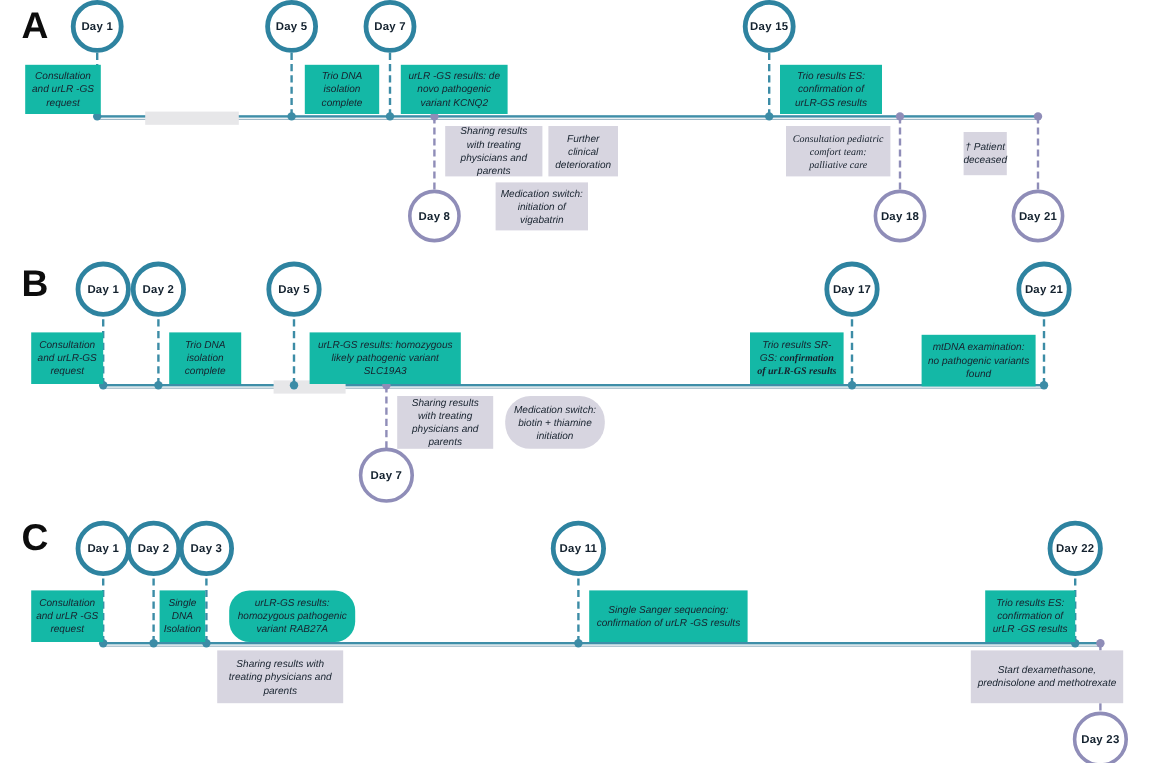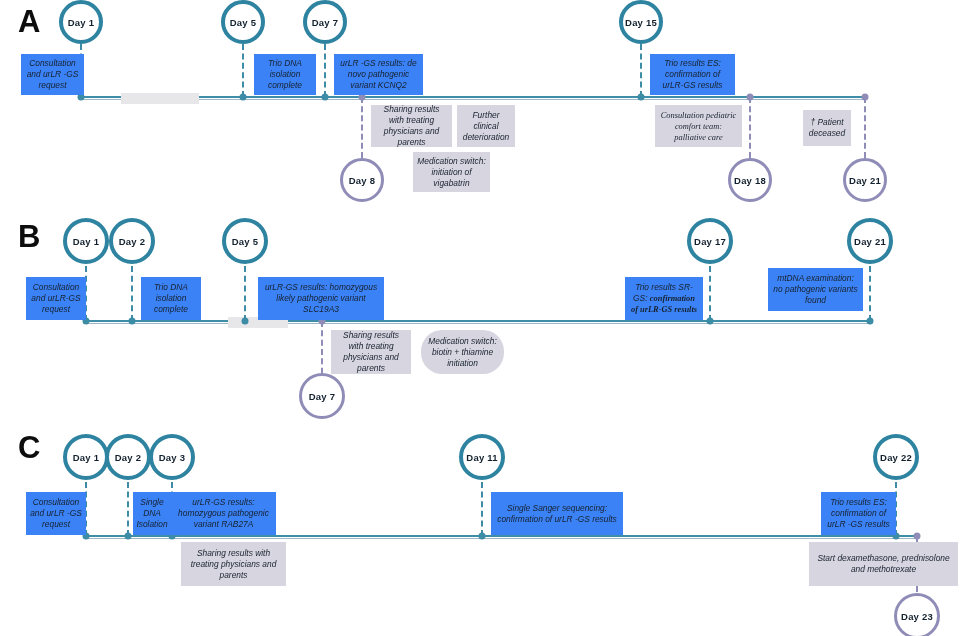--- a/index.html
+++ b/index.html
@@ -33,21 +33,21 @@
           transform:translate(-50%,-50%);}
   .bubble.purple{border-color:#8f8db8;border-width:3px;}
   .bubble span{font-family:"Liberation Sans",sans-serif;font-weight:700;font-size:9.5px;
                color:#13212e;white-space:nowrap;letter-spacing:.2px;}
 
   
   .box{position:absolute;box-sizing:border-box;
        display:flex;align-items:center;justify-content:center;text-align:center;
        font-family:"Liberation Sans",sans-serif;font-style:italic;
        font-size:8.4px;line-height:11px;color:#17222e;padding:3px 4px;}
-  .box.blue{background:#3b82f6;}
+  .box.blue{background:#14b8a6;}
   .box.grey{background:#d7d5e0;}
   .box b{font-style:italic;font-weight:700;font-family:Liberation Serif, serif;}
 </style>
 </head>
 <body>
 
 <div id="figure">
 
   <div class="panel" style="top:0;height:210px;">
     <div class="panel-letter" style="left:18px;top:6px;">A</div>
@@ -98,21 +98,21 @@
 
     <div class="box blue" style="left:21px;top:54px;width:63px;height:41px;">Consultation and urLR -GS request</div>
     <div class="box blue" style="left:254px;top:54px;width:62px;height:41px;">Trio DNA isolation complete</div>
     <div class="box blue" style="left:334px;top:54px;width:89px;height:41px;">urLR -GS results: de novo pathogenic variant KCNQ2</div>
     <div class="box blue" style="left:650px;top:54px;width:85px;height:41px;">Trio results ES: confirmation of urLR-GS results</div>
 
     <div class="box grey" style="left:371px;top:105px;width:81px;height:42px;">Sharing results with treating physicians and parents</div>
     <div class="box grey" style="left:457px;top:105px;width:58px;height:42px;">Further clinical deterioration</div>
     <div class="box grey" style="left:413px;top:152px;width:77px;height:40px;">Medication switch: initiation of vigabatrin</div>
     <div class="box grey" style="left:655px;top:105px;width:87px;height:42px;font-family:Liberation Serif, serif;">Consultation pediatric comfort team: palliative care</div>
-    <div class="box grey" style="left:803px;top:110px;width:48px;height:36px;">† Patient deceased</div>
+    <div class="box grey" style="left:803px;top:110px;width:36px;height:36px;">† Patient deceased</div>
   </div>
 
   <div class="panel" style="top:210px;height:210px;">
     <div class="panel-letter" style="left:18px;top:11px;">B</div>
 
     <div class="axis" style="left:86px;top:110px;width:785px;"></div>
     <div class="axis-shadow" style="left:86px;top:113px;width:785px;"></div>
     <div class="axis-block" style="left:228px;top:107px;width:60px;height:11px;"></div>
 
     <div class="lead" style="left:86px;top:56px;height:55px;"></div>
@@ -151,21 +151,21 @@
 
     <div class="box blue" style="left:26px;top:67px;width:60px;height:43px;font-style:italic;">Consultation and urLR-GS request</div>
     <div class="box blue" style="left:141px;top:67px;width:60px;height:43px;">Trio DNA isolation complete</div>
     <div class="box blue" style="left:258px;top:67px;width:126px;height:43px;">urLR-GS results: homozygous likely pathogenic variant SLC19A3</div>
     <div class="box blue" style="left:625px;top:67px;width:78px;height:43px;">
       <span style="display:block;">
         <span>Trio results SR-GS:</span>
         <b>confirmation of urLR-GS results</b>
       </span>
     </div>
-    <div class="box blue" style="left:768px;top:58px;width:95px;height:43px;">mtDNA examination: no pathogenic variants found</div>
+    <div class="box blue" style="left:768px;top:69px;width:95px;height:43px;">mtDNA examination: no pathogenic variants found</div>
 
     <div class="box grey" style="left:331px;top:120px;width:80px;height:44px;">Sharing results with treating physicians and parents</div>
     <div class="box grey" style="left:421px;top:120px;width:83px;height:44px;border-radius:21px;">Medication switch: biotin + thiamine initiation</div>
   </div>
 
   <div class="panel" style="top:420px;height:216px;">
     <div class="panel-letter" style="left:18px;top:12px;">C</div>
 
     <div class="axis" style="left:86px;top:115px;width:832px;"></div>
     <div class="axis-shadow" style="left:86px;top:118px;width:832px;"></div>
@@ -199,21 +199,21 @@
       </div>
     <div class="bubble" style="left:896px;top:37px;width:46px;height:46px;">
       <span>Day 22</span>
       </div>
     <div class="bubble purple" style="left:917px;top:196px;width:46px;height:46px;">
       <span>Day 23</span>
       </div>
 
     <div class="box blue" style="left:26px;top:72px;width:60px;height:43px;">Consultation and urLR -GS request</div>
     <div class="box blue" style="left:133px;top:72px;width:38px;height:43px;">Single DNA Isolation</div>
-    <div class="box blue" style="left:171px;top:72px;width:105px;height:43px;">urLR-GS results: homozygous pathogenic variant RAB27A</div>
+    <div class="box blue" style="left:191px;top:72px;width:105px;height:43px;border-radius:17px;">urLR-GS results: homozygous pathogenic variant RAB27A</div>
     <div class="box blue" style="left:491px;top:72px;width:132px;height:43px;">Single Sanger sequencing: confirmation of urLR -GS results</div>
     <div class="box blue" style="left:821px;top:72px;width:75px;height:43px;">Trio results ES: confirmation of urLR -GS results</div>
 
     <div class="box grey" style="left:181px;top:122px;width:105px;height:44px;">Sharing results with treating physicians and parents</div>
-    <div class="box grey" style="left:809px;top:122px;width:149px;height:44px;">Start dexamethasone, prednisolone and methotrexate</div>
+    <div class="box grey" style="left:809px;top:122px;width:127px;height:44px;">Start dexamethasone, prednisolone and methotrexate</div>
   </div>
 
 </div>
 
 </body></html>

